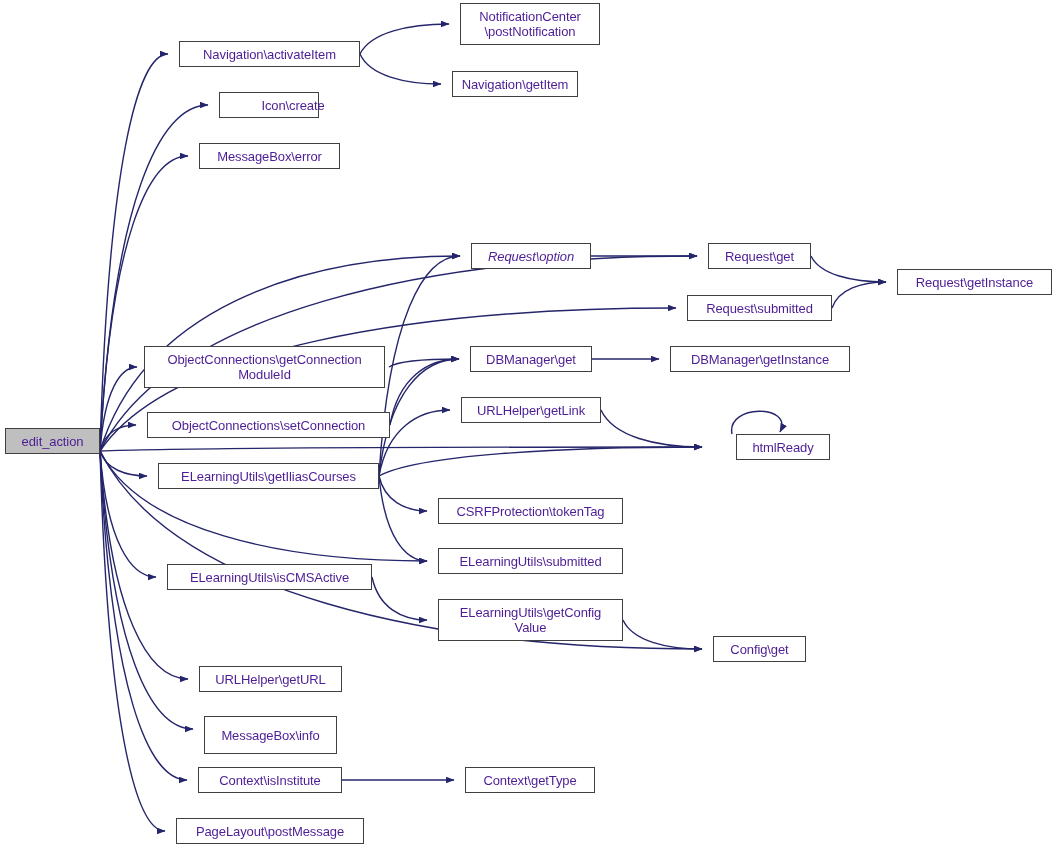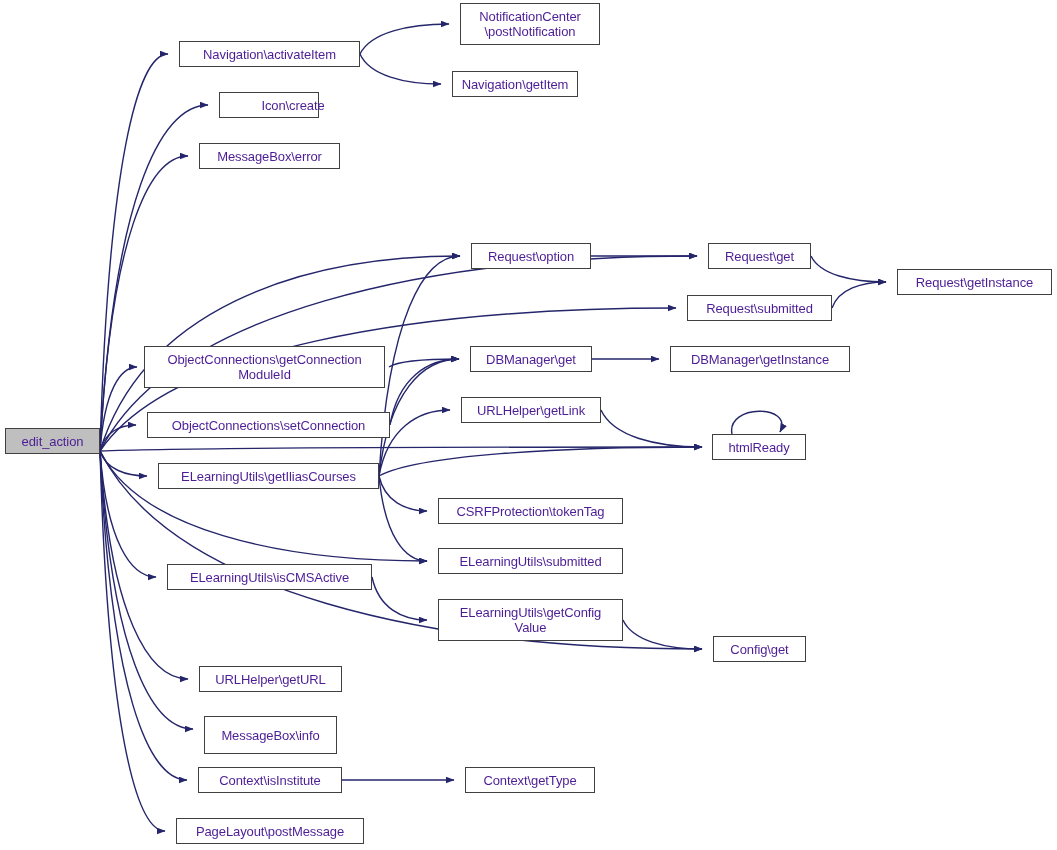--- a/index.html
+++ b/index.html
@@ -92,31 +92,31 @@
   </svg>
 
   <div id="node-layer">
       <div class="node root" style="left: 5px; top: 428px; width: 95px; height: 26px;">edit_action</div>
       <div class="node" style="left: 179px; top: 41px; width: 181px; height: 26px;">Navigation\activateItem</div>
       <div class="node" style="left: 460px; top: 3px; width: 140px; height: 42px;">NotificationCenter
 \postNotification</div>
       <div class="node" style="left: 452px; top: 71px; width: 126px; height: 26px;">Navigation\getItem</div>
       <div class="node" style="left: 219px; top: 92px; width: 100px; height: 26px; padding-left: 48px;">Icon\create</div>
       <div class="node" style="left: 199px; top: 143px; width: 141px; height: 26px;">MessageBox\error</div>
-      <div class="node" style="left: 471px; top: 243px; width: 120px; height: 26px;">Request\option</div>
+      <div class="node" style="left: 471px; top: 243px; width: 120px; height: 26px; font-style: italic;">Request\option</div>
       <div class="node" style="left: 708px; top: 243px; width: 103px; height: 26px;">Request\get</div>
       <div class="node" style="left: 897px; top: 269px; width: 155px; height: 26px;">Request\getInstance</div>
       <div class="node" style="left: 687px; top: 295px; width: 145px; height: 26px;">Request\submitted</div>
       <div class="node" style="left: 144px; top: 346px; width: 241px; height: 42px;">ObjectConnections\getConnection
 ModuleId</div>
       <div class="node" style="left: 470px; top: 346px; width: 122px; height: 26px;">DBManager\get</div>
       <div class="node" style="left: 670px; top: 346px; width: 180px; height: 26px;">DBManager\getInstance</div>
       <div class="node" style="left: 461px; top: 397px; width: 140px; height: 26px;">URLHelper\getLink</div>
       <div class="node" style="left: 147px; top: 412px; width: 243px; height: 26px;">ObjectConnections\setConnection</div>
-      <div class="node" style="left: 712px; top: 434px; width: 94px; height: 26px; text-align: center;">htmlReady</div>
+      <div class="node" style="left: 736px; top: 434px; width: 94px; height: 26px; text-align: center;">htmlReady</div>
       <div class="node" style="left: 158px; top: 463px; width: 221px; height: 26px;">ELearningUtils\getIliasCourses</div>
       <div class="node" style="left: 438px; top: 498px; width: 185px; height: 26px;">CSRFProtection\tokenTag</div>
       <div class="node" style="left: 438px; top: 548px; width: 185px; height: 26px;">ELearningUtils\submitted</div>
       <div class="node" style="left: 167px; top: 564px; width: 205px; height: 26px;">ELearningUtils\isCMSActive</div>
       <div class="node" style="left: 438px; top: 599px; width: 185px; height: 42px;">ELearningUtils\getConfig
 Value</div>
       <div class="node" style="left: 713px; top: 636px; width: 93px; height: 26px;">Config\get</div>
       <div class="node" style="left: 199px; top: 666px; width: 143px; height: 26px;">URLHelper\getURL</div>
       <div class="node" style="left: 204px; top: 716px; width: 133px; height: 38px;">MessageBox\info</div>
       <div class="node" style="left: 198px; top: 767px; width: 144px; height: 26px;">Context\isInstitute</div>

